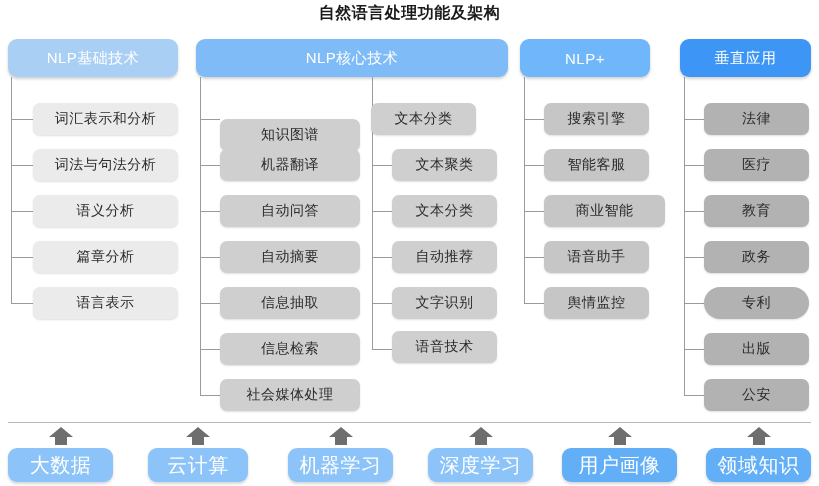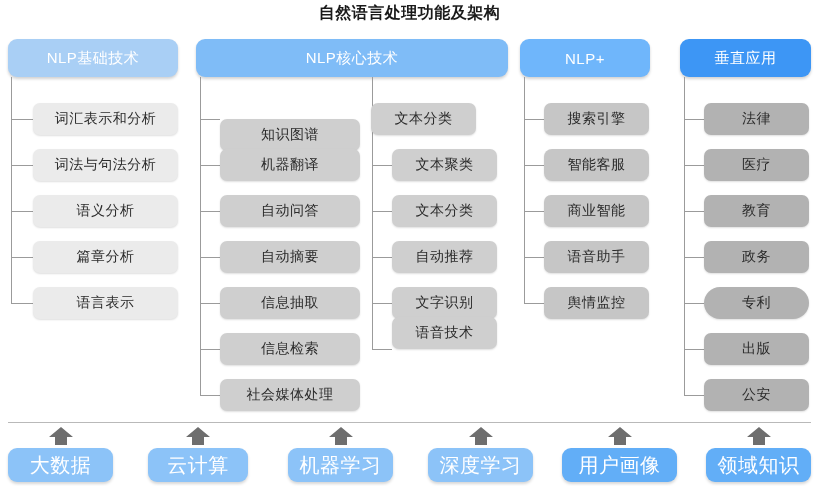--- a/index.html
+++ b/index.html
@@ -167,24 +167,24 @@
     <div class="leaf tone-b" style="left: 220px; top: 195px; width: 140px;">自动问答</div>
     <div class="leaf tone-b" style="left: 220px; top: 241px; width: 140px;">自动摘要</div>
     <div class="leaf tone-b" style="left: 220px; top: 287px; width: 140px;">信息抽取</div>
     <div class="leaf tone-b" style="left: 220px; top: 333px; width: 140px;">信息检索</div>
     <div class="leaf tone-b" style="left: 220px; top: 379px; width: 140px;">社会媒体处理</div>
     <div class="leaf tone-b" style="left: 371px; top: 103px; width: 105px;">文本分类</div>
     <div class="leaf tone-b" style="left: 392px; top: 149px; width: 105px;">文本聚类</div>
     <div class="leaf tone-b" style="left: 392px; top: 195px; width: 105px;">文本分类</div>
     <div class="leaf tone-b" style="left: 392px; top: 241px; width: 105px;">自动推荐</div>
     <div class="leaf tone-b" style="left: 392px; top: 287px; width: 105px;">文字识别</div>
-    <div class="leaf tone-b" style="left: 392px; top: 317px; width: 105px;">语音技术</div>
+    <div class="leaf tone-b" style="left: 392px; top: 331px; width: 105px;">语音技术</div>
     <div class="leaf tone-c" style="left: 544px; top: 103px; width: 105px;">搜索引擎</div>
     <div class="leaf tone-c" style="left: 544px; top: 149px; width: 105px; border-radius: 8px;">智能客服</div>
-    <div class="leaf tone-c" style="left: 544px; top: 195px; width: 105px;">商业智能</div>
+    <div class="leaf tone-c" style="left: 544px; top: 195px; width: 121px;">商业智能</div>
     <div class="leaf tone-c" style="left: 544px; top: 241px; width: 105px;">语音助手</div>
     <div class="leaf tone-c" style="left: 544px; top: 287px; width: 105px;">舆情监控</div>
     <div class="leaf tone-d" style="left: 704px; top: 103px; width: 105px;">法律</div>
     <div class="leaf tone-d" style="left: 704px; top: 149px; width: 105px;">医疗</div>
     <div class="leaf tone-d" style="left: 704px; top: 195px; width: 105px;">教育</div>
     <div class="leaf tone-d" style="left: 704px; top: 241px; width: 105px;">政务</div>
     <div class="leaf tone-d" style="left: 704px; top: 287px; width: 105px; border-radius: 16px;">专利</div>
     <div class="leaf tone-d" style="left: 704px; top: 333px; width: 105px;">出版</div>
     <div class="leaf tone-d" style="left: 704px; top: 379px; width: 105px;">公安</div>
   </div>

